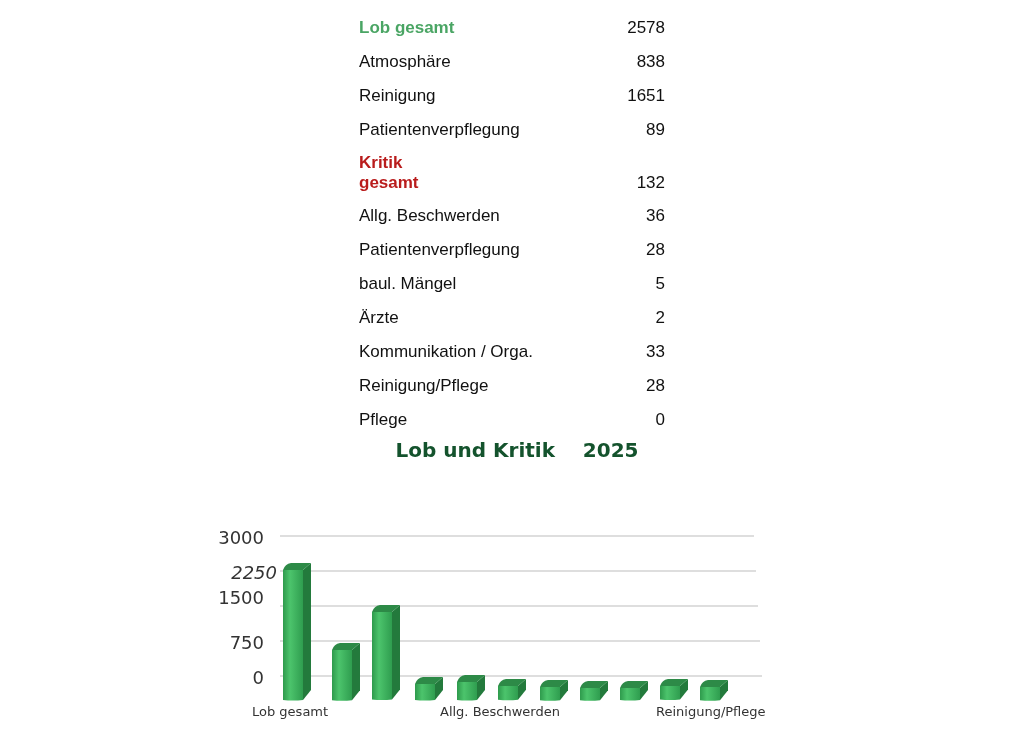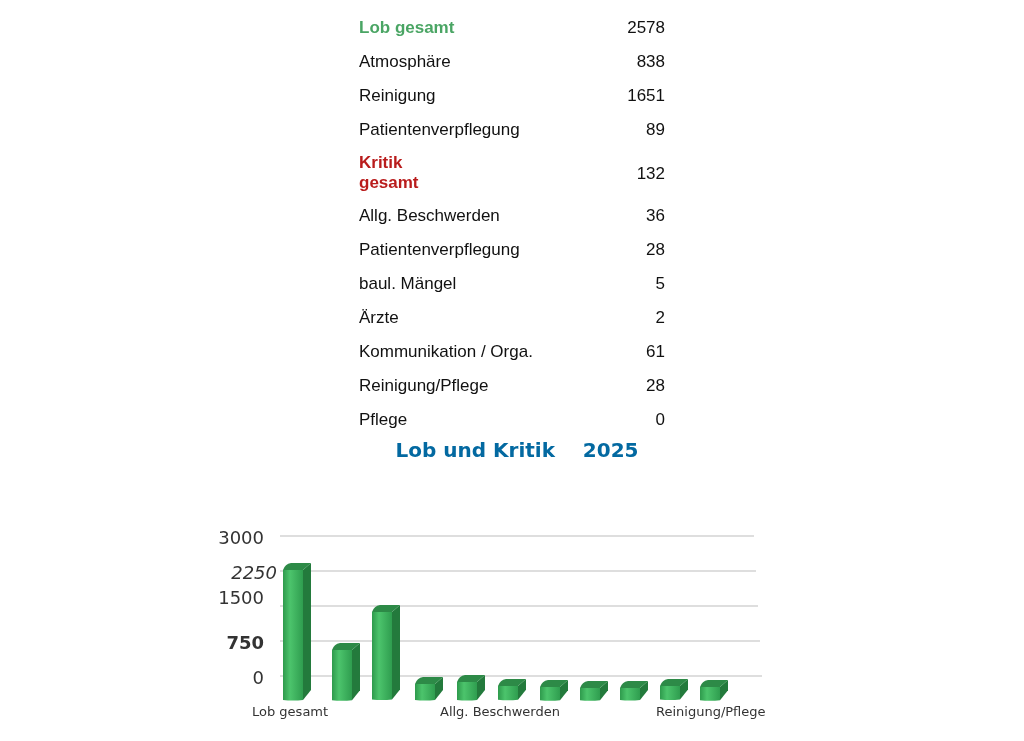--- a/index.html
+++ b/index.html
@@ -9,21 +9,21 @@
   }
   .table { position: absolute; left: 359px; top: 10px; width: 306px; }
   .row { position: absolute; left: 0; width: 306px; font-size: 17px; color: #111; }
   .row .label { position: absolute; left: 0; }
   .row .value { position: absolute; right: 0; }
   .row.head .label { font-weight: bold; }
   .row.green .label { color: #4aa564; }
   .row.red .label { color: #b91c1c; line-height: 20px; }
   .chart-title {
     position: absolute; left: 0; width: 1024px; top: 438px; text-align: center;
-    font-family: "DejaVu Sans", sans-serif; font-weight: bold; font-size: 20px; color: #0369a1;
+    font-family: "DejaVu Sans", sans-serif; font-weight: bold; font-size: 20px; color: #14532d;
     padding-left: 10px; box-sizing: border-box; white-space: pre;
   }
   .chart { position: absolute; left: 210px; top: 520px; width: 570px; height: 210px; }
   .ytick { position: absolute; right: 510px; font-size: 18px; color: #333; text-align: right; width: 50px; font-family: "DejaVu Sans", sans-serif; }
   .grid { position: absolute; left: 70px; height: 2px; background: #dedede; }
   .bar { position: absolute; }
   .xlabel { position: absolute; font-size: 13px; color: #333; font-family: "DejaVu Sans", sans-serif; white-space: nowrap; }
 </style>
 </head>
 <body>
@@ -40,59 +40,59 @@
     <div class="row" style="top: 76px;">
       <span class="label">Reinigung</span>
       <span class="value">1651</span>
     </div>
     <div class="row" style="top: 110px;">
       <span class="label">Patientenverpflegung</span>
       <span class="value">89</span>
     </div>
     <div class="row head red" style="top: 143px;">
       <span class="label">Kritik<br>gesamt</span>
-      <span class="value" style="top: 11px; text-align: right;">132</span>
+      <span class="value" style="top: 20px; text-align: right;">132</span>
     </div>
     <div class="row" style="top: 196px;">
       <span class="label">Allg. Beschwerden</span>
       <span class="value">36</span>
     </div>
     <div class="row" style="top: 230px;">
       <span class="label">Patientenverpflegung</span>
       <span class="value">28</span>
     </div>
     <div class="row" style="top: 264px;">
       <span class="label">baul. Mängel</span>
       <span class="value">5</span>
     </div>
     <div class="row" style="top: 298px;">
       <span class="label">Ärzte</span>
       <span class="value">2</span>
     </div>
     <div class="row" style="top: 332px;">
       <span class="label">Kommunikation /  Orga.</span>
-      <span class="value">61</span>
+      <span class="value">33</span>
     </div>
     <div class="row" style="top: 366px;">
       <span class="label">Reinigung/Pflege</span>
       <span class="value">28</span>
     </div>
     <div class="row" style="top: 400px;">
       <span class="label">Pflege</span>
       <span class="value">0</span>
     </div>
   </div>
 
 <div class="chart-title">Lob und Kritik    2025</div>
 
 <div class="chart" id="chart">
     <div class="grid" style="top: 155px; width: 482px;"></div>
     <div class="ytick" style="top: 147px; left: 0px; right: auto; width: 54px;">0</div>
     <div class="grid" style="top: 120px; width: 480px;"></div>
-    <div class="ytick" style="top: 112px; left: 0px; right: auto; width: 54px; font-weight: bold;">750</div>
+    <div class="ytick" style="top: 112px; left: 0px; right: auto; width: 54px;">750</div>
     <div class="grid" style="top: 85px; width: 478px;"></div>
     <div class="ytick" style="top: 67px; left: 0px; right: auto; width: 54px;">1500</div>
     <div class="grid" style="top: 50px; width: 476px;"></div>
     <div class="ytick" style="top: 42px; left: 13px; right: auto; width: 54px; font-style: italic;">2250</div>
     <div class="grid" style="top: 15px; width: 474px;"></div>
     <div class="ytick" style="top: 7px; left: 0px; right: auto; width: 54px;">3000</div>
     <svg width="30" height="139.90053333333333" class="bar" style="left: 73px; top: 42.0995px;">
       <defs>
         <linearGradient id="gf0" x1="0" x2="1" y1="0" y2="0">
     <stop offset="0" stop-color="#2e9a4c"></stop>

